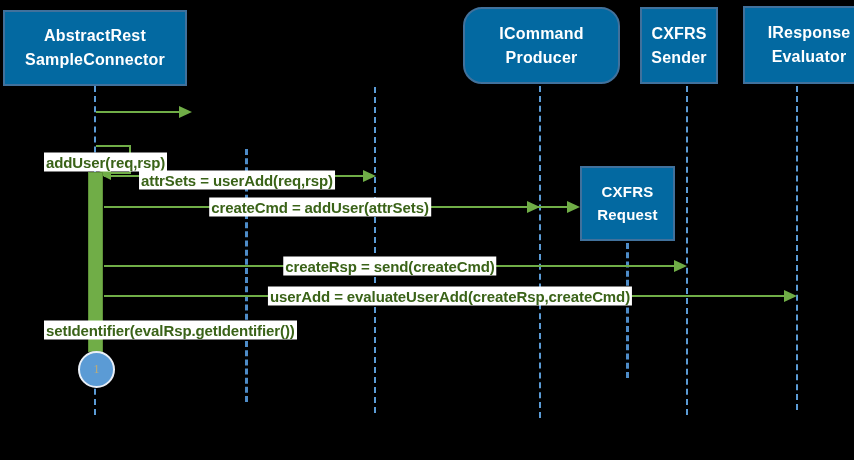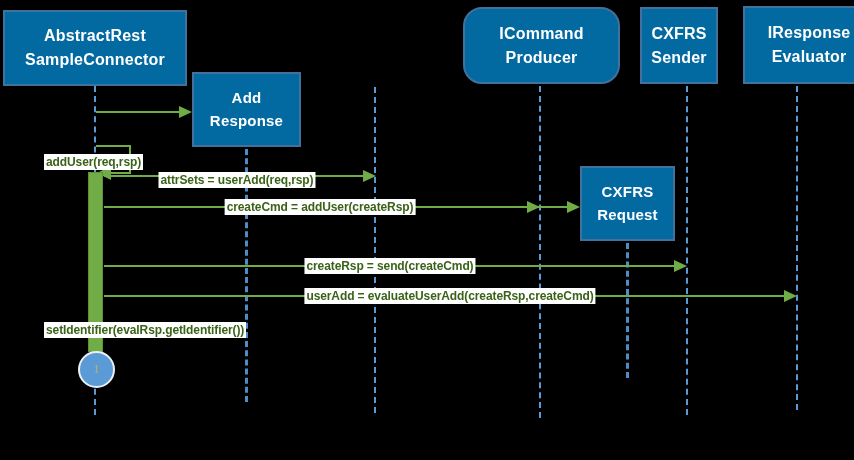--- a/index.html
+++ b/index.html
@@ -25,21 +25,21 @@
   .arr-r { position:absolute; width:0; height:0; border-style:solid;
            border-width:6px 0 6px 13px;
            border-color:transparent transparent transparent #70AD47; z-index:3; }
   .arr-r.small { border-width:5px 0 5px 9px; }
   .arr-l { position:absolute; width:0; height:0; border-style:solid;
            border-width:7px 14px 7px 0;
            border-color:transparent #70AD47 transparent transparent; z-index:3; }
   
   .mlabel {
     position:absolute; background:#ffffff; color:#3A6318;
-    font-size:12px; font-weight:700; letter-spacing:-0.1px;
+    font-size:15px; font-weight:700; letter-spacing:-0.1px;
     padding:1px 2px; white-space:nowrap; z-index:5;
     transform:translate(-50%,-50%);
   }
   .mlabel.left-anchor { transform:translateY(-50%); }
   
   .activation {
     position:absolute; left:88px; top:172px; width:15px; height:180px;
     background:#70AD47; border:1px solid #5E9138; box-sizing:border-box; z-index:3;
   }
   
@@ -66,42 +66,40 @@
 
   <div class="pbox" style="left:3px; top:10px; width:184px; height:76px;">AbstractRest
 SampleConnector</div>
   <div class="pbox" style="left:463px; top:7px; width:157px; height:77px;border-radius:19px;">ICommand
 Producer</div>
   <div class="pbox" style="left:640px; top:7px; width:78px; height:77px;">CXFRS
 Sender</div>
   <div class="pbox" style="left:743px; top:6px; width:132px; height:78px;">IResponse
 Evaluator</div>
 
-  <div class="pbox obj" style="left:192px; top:72px; width:109px; height:75px;">Add
-Response</div>
   <div class="pbox obj" style="left:580px; top:166px; width:95px; height:75px;">CXFRS
 Request</div>
 
   <div class="mline" style="left:96px; top:111px; width:84px;"></div>
   <div class="arr-r" style="left:179px; top:106px;"></div>
 
   <div class="mline" style="left:96px; top:145px; width:35px;"></div>
   <div class="vline" style="left:129px; top:145px; height:29px;"></div>
   <div class="mline" style="left:110px; top:172px; width:21px;"></div>
   <div class="arr-l" style="left:97px; top:166px;"></div>
   <div class="mlabel left-anchor" style="left:44px; top:162px;">addUser(req,rsp)</div>
 
   <div class="mline" style="left:104px; top:175px; width:259px;"></div>
   <div class="arr-r" style="left:363px; top:170px;"></div>
   <div class="mlabel" style="left:237px; top:180px;">attrSets = userAdd(req,rsp)</div>
 
   <div class="mline" style="left:104px; top:206px; width:463px;"></div>
   <div class="arr-r" style="left:527px; top:201px;"></div>
   <div class="arr-r" style="left:567px; top:201px;"></div>
-  <div class="mlabel" style="left:320px; top:207px;">createCmd = addUser(createRsp)</div>
+  <div class="mlabel" style="left:320px; top:207px;">createCmd = addUser(attrSets)</div>
 
   <div class="mline" style="left:104px; top:265px; width:570px;"></div>
   <div class="arr-r" style="left:674px; top:260px;"></div>
   <div class="mlabel" style="left:390px; top:266px;">createRsp = send(createCmd)</div>
 
   <div class="mline" style="left:104px; top:295px; width:680px;"></div>
   <div class="arr-r" style="left:784px; top:290px;"></div>
   <div class="mlabel" style="left:450px; top:296px;">userAdd = evaluateUserAdd(createRsp,createCmd)</div>
 
   <div class="mline" style="left:104px; top:329px; width:132px;"></div>

